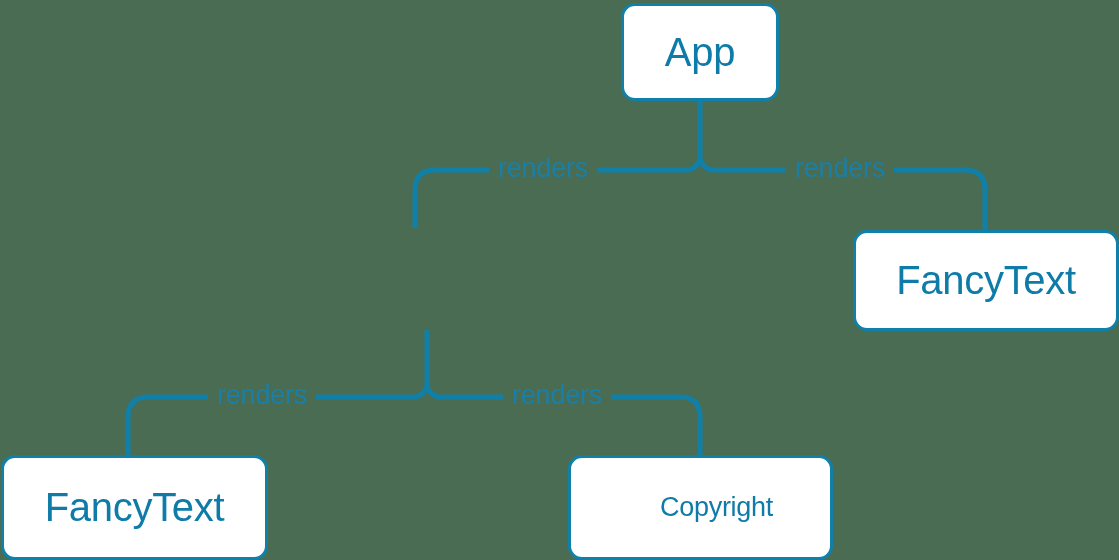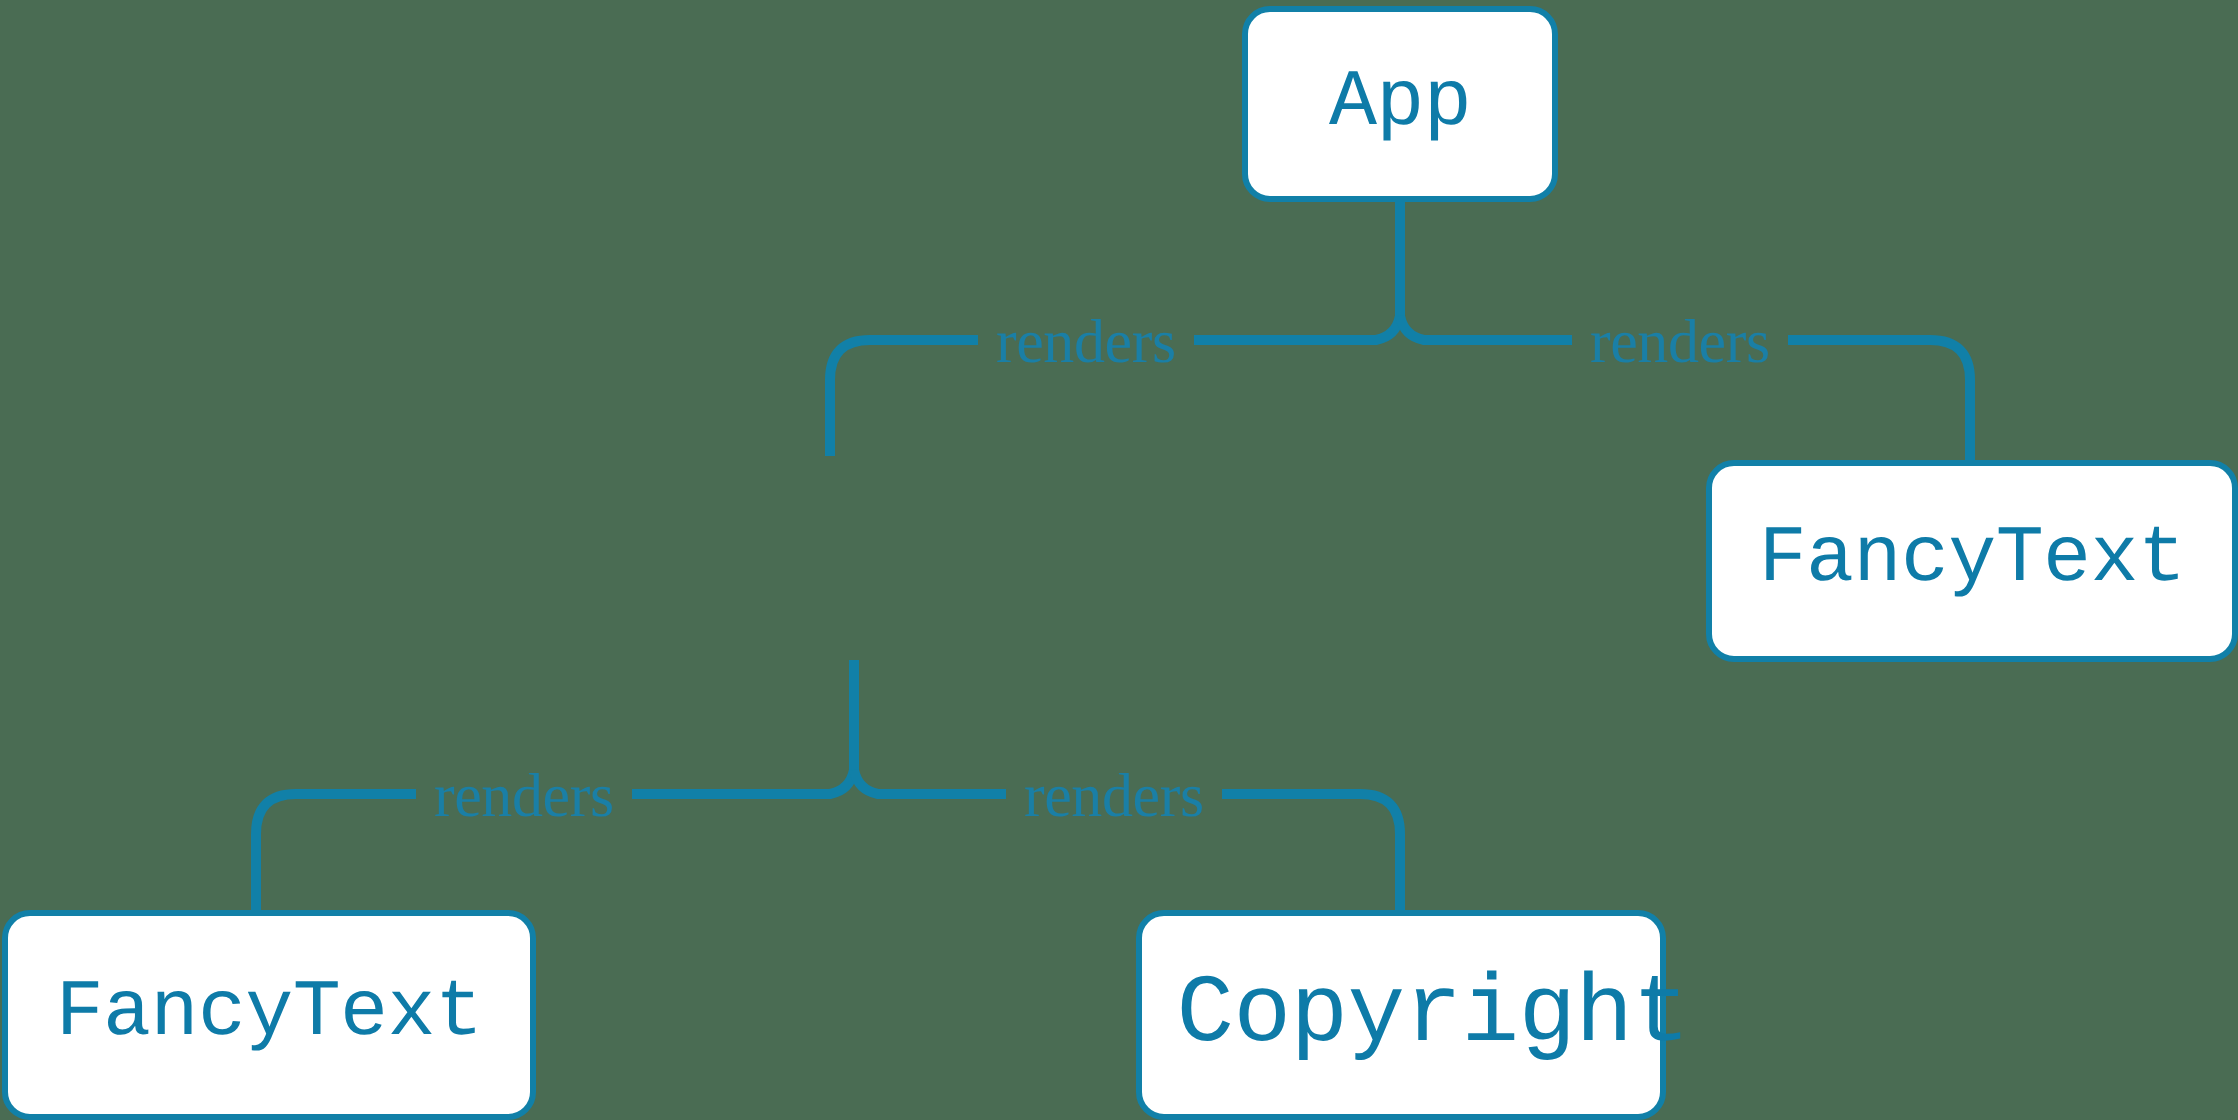--- a/index.html
+++ b/index.html
@@ -33,21 +33,21 @@
     background: #ffffff;
     border: 3px solid #1180a8;
     border-radius: 14px;
     display: flex;
     align-items: center;
     justify-content: center;
     z-index: 5;
   }
   .node-label {
     color: #0e7ba8;
-    font-family: Liberation Mono, monospace;
+    font-family: Liberation Sans, sans-serif;
     font-weight: 400;
     letter-spacing: -0.3px;
     white-space: nowrap;
   }
   
   #node-app {
     left: 621px;
     top: 3px;
     width: 158px;
     height: 98px;
@@ -83,28 +83,28 @@
   #node-fancytext-bottom .node-label { font-size: 40px; }
 
   #node-copyright {
     left: 568px;
     top: 455px;
     width: 265px;
     height: 105px;
     border-bottom-left-radius: 14px;
     border-bottom-right-radius: 14px;
   }
-  #node-copyright .node-label { font-size: 48px; margin-left: 32px; }
+  #node-copyright .node-label { font-size: 27px; margin-left: 32px; }
 
   
   .edge-label {
     position: absolute;
     color: #1a7fa6;
-    font-family: Liberation Serif, serif;
-    font-size: 31px;
+    font-family: Liberation Sans, sans-serif;
+    font-size: 27px;
     font-weight: 400;
     letter-spacing: -0.2px;
     white-space: nowrap;
     z-index: 6;
     background: #4a6c53;
     padding: 0 9px;
   }
   #edge-label-app-inspiration { left: 489px; top: 153px; }
   #edge-label-app-fancytext  { left: 786px; top: 153px; }
   #edge-label-insp-fancytext { left: 208px; top: 380px; }

